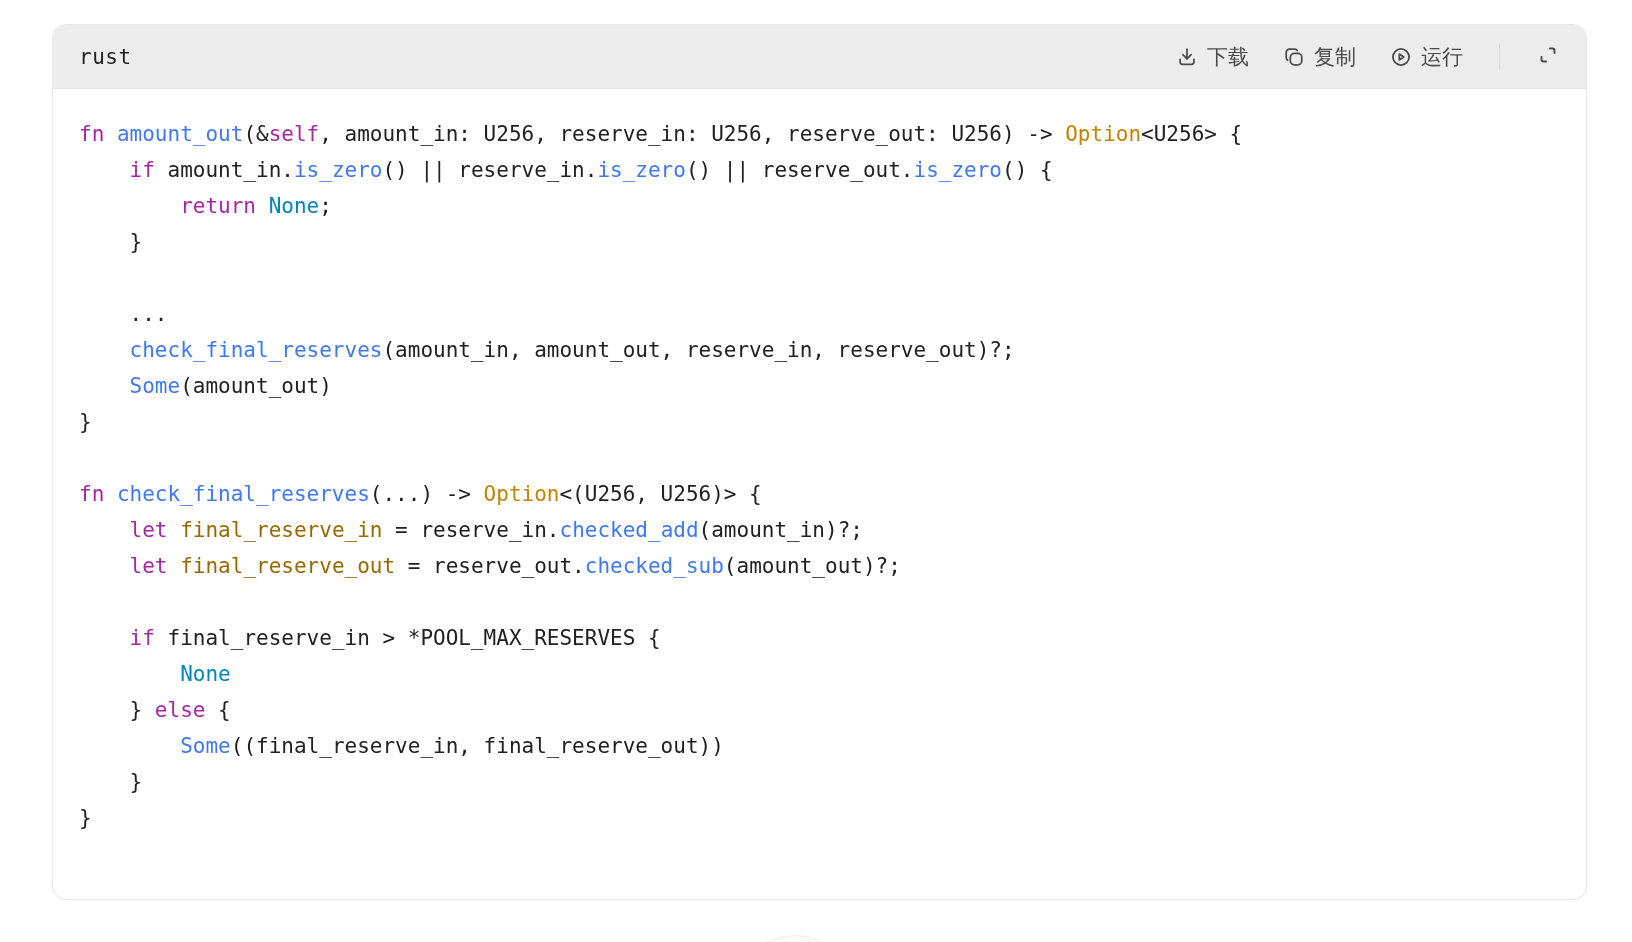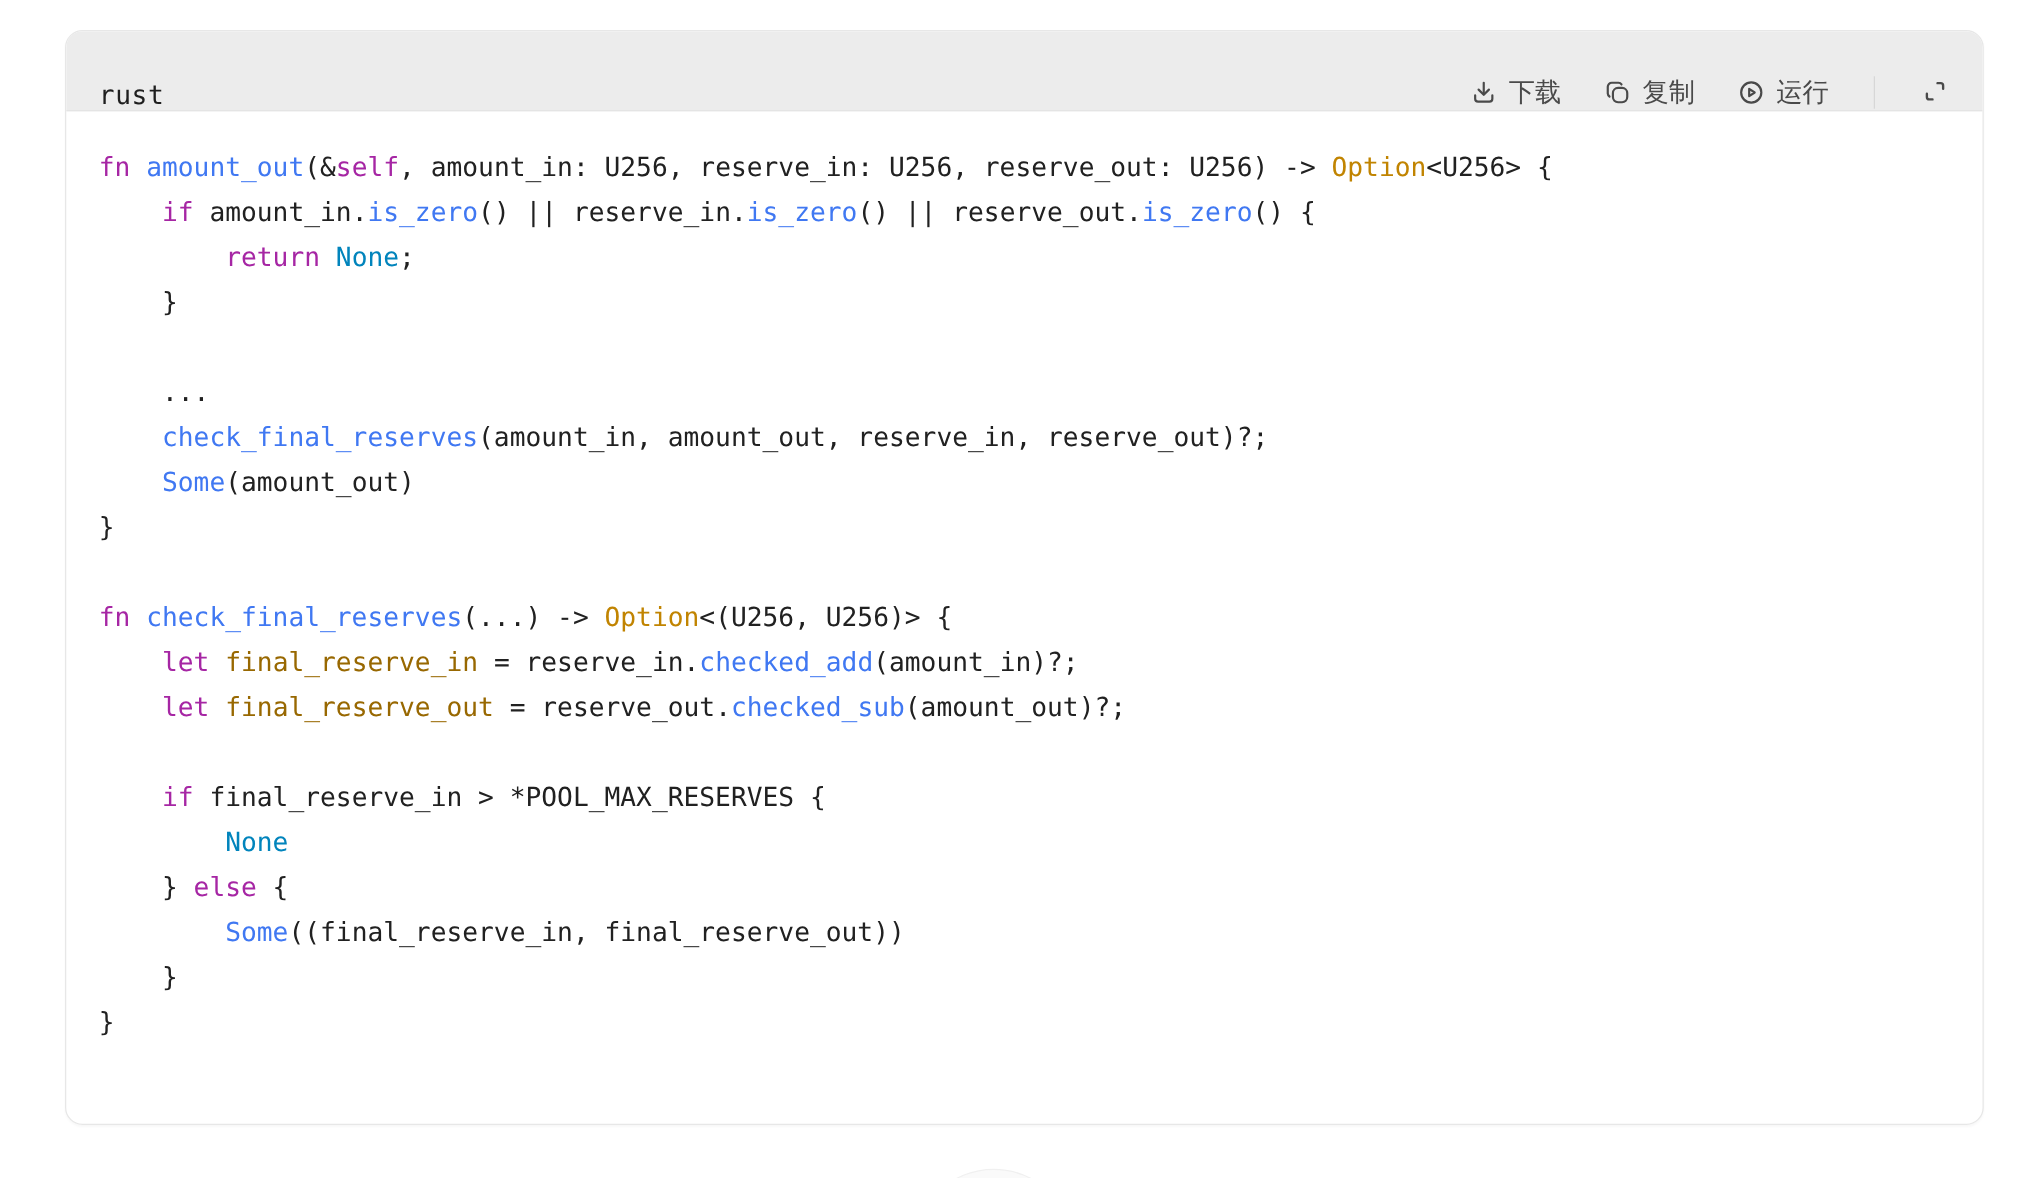--- a/index.html
+++ b/index.html
@@ -6,21 +6,21 @@
   html, body { width: 1632px; height: 942px; background: #ffffff; overflow: hidden;
     font-family: "Liberation Sans", sans-serif; }
 
   .code-card {
     position: absolute; left: 52px; top: 24px; width: 1535px; height: 876px;
     background: #ffffff; border: 1px solid #e7e7e7; border-radius: 14px;
     box-shadow: 0 1px 2px rgba(0,0,0,0.03);
     overflow: hidden;
   }
   .code-header {
-    height: 64px; background: #ececec; display: flex; align-items: flex-end;
+    height: 64px; background: #ececec; display: flex; align-items: center;
     padding: 0 26px; border-bottom: 1px solid #e4e4e4;
   }
   .lang-label {
     font-family: "DejaVu Sans Mono", "Liberation Mono", monospace;
     font-size: 21px; color: #1f1f1f; letter-spacing: 0.5px;
   }
   .header-spacer { flex: 1; }
   .header-actions { display: flex; align-items: center; gap: 34px; }
   .action-btn {
     display: flex; align-items: center; gap: 9px; cursor: pointer;

